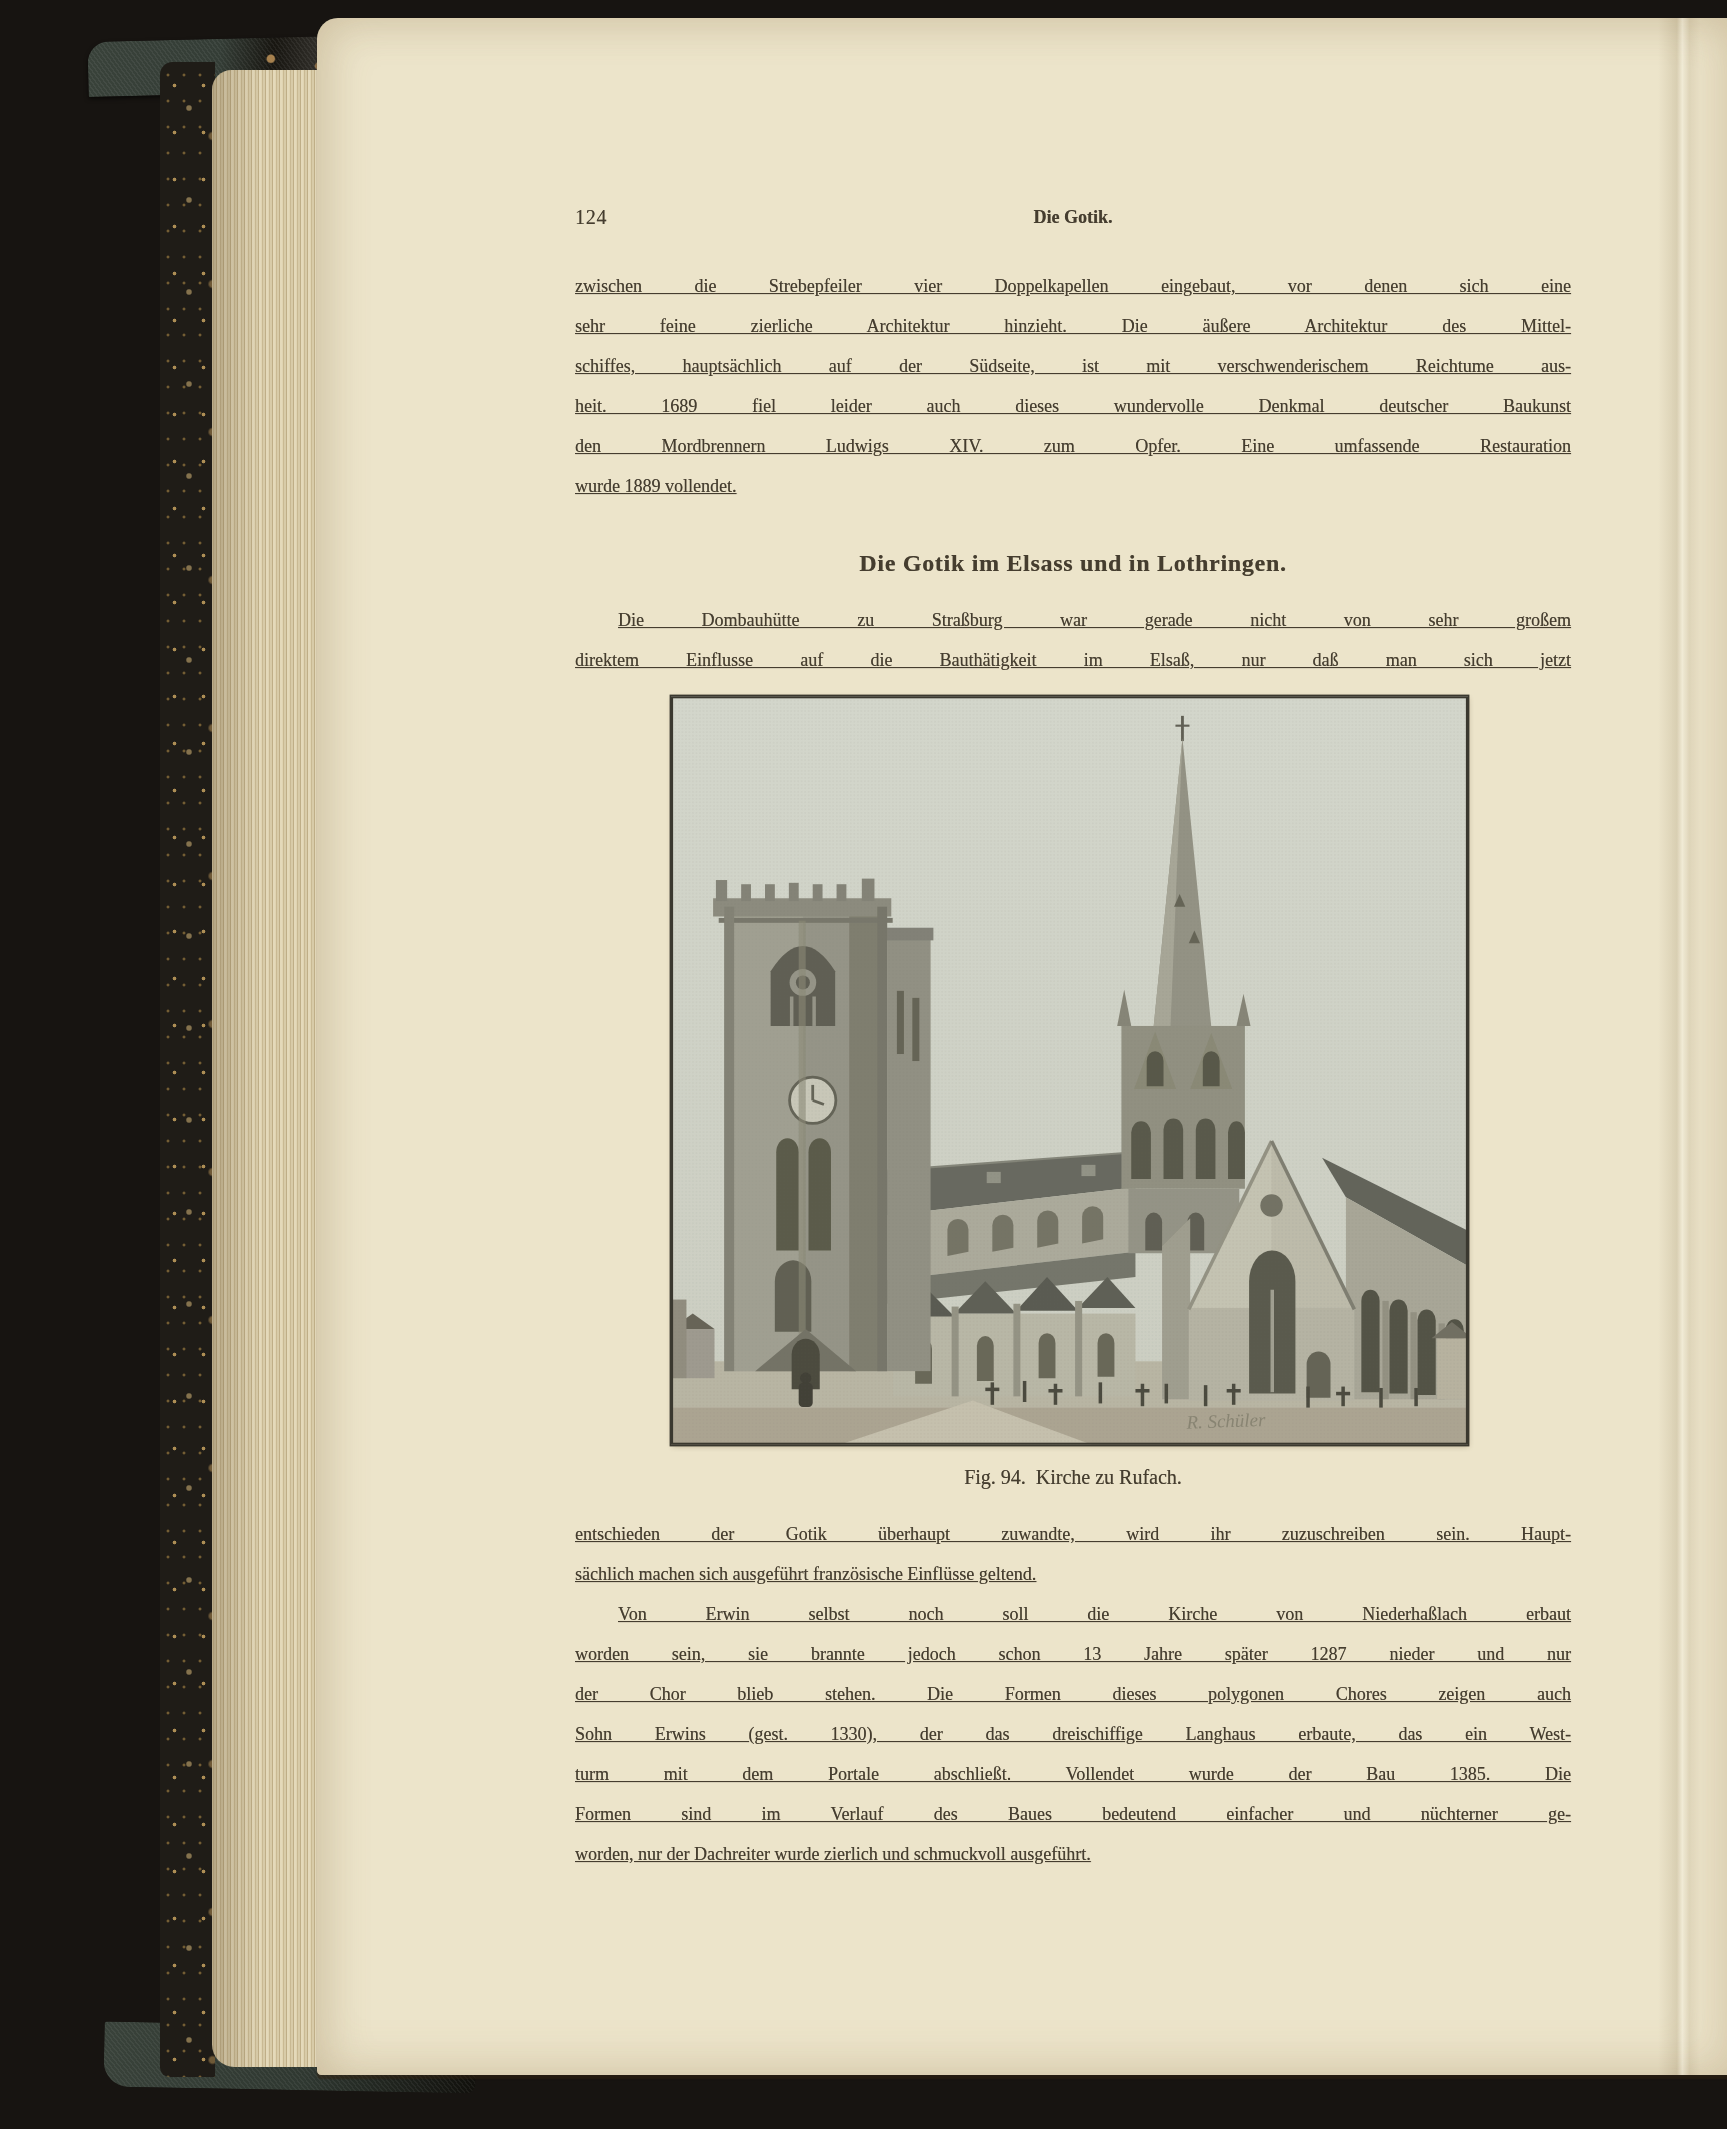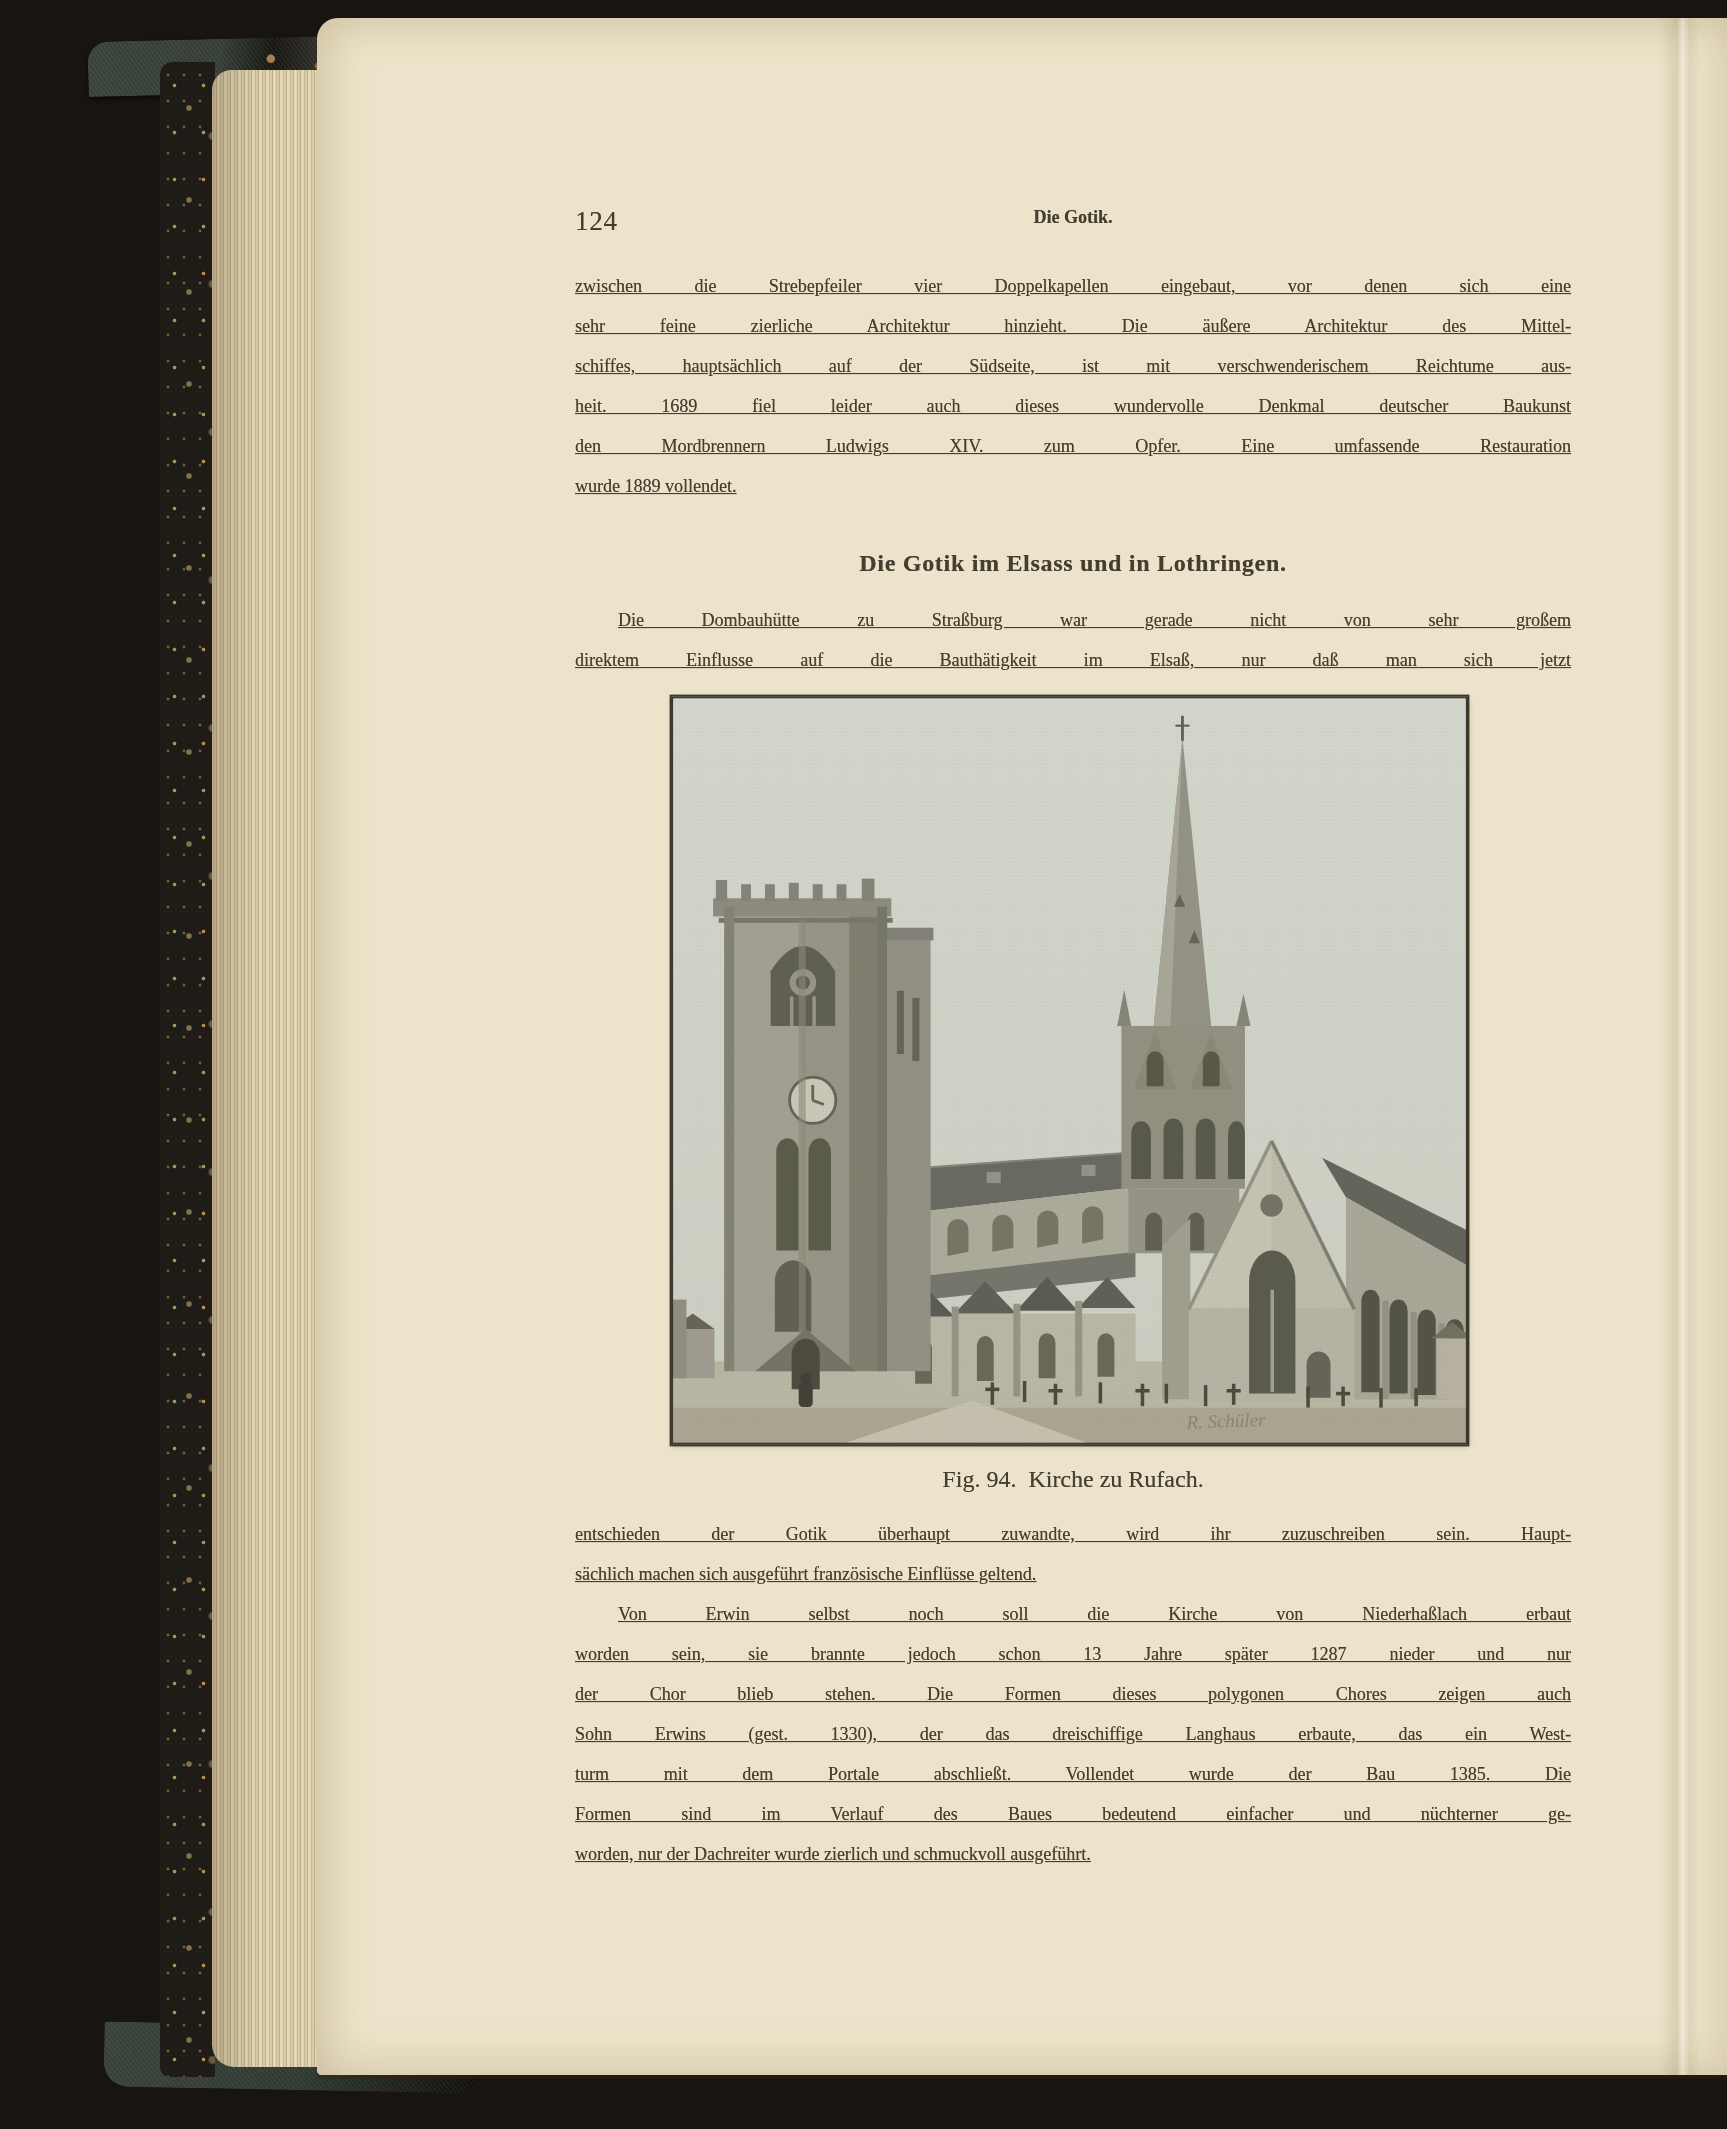--- a/index.html
+++ b/index.html
@@ -64,39 +64,39 @@
       0 3.5px 1.4px rgba(50,33,15,.5);
   }
   .page-crease{
     position:absolute;left:1341px;top:0;width:42px;height:100%;
     background:linear-gradient(90deg, transparent, rgba(120,100,60,.16) 45%, rgba(255,255,248,.28) 58%, rgba(120,100,60,.10) 75%, transparent);
     pointer-events:none;
   }
 
   
   .ink{color:#453d2f;text-shadow:0.2px 0.2px 0.4px rgba(69,61,47,.6);}
-  .folio{position:absolute;left:258px;top:188px;font-size:27px;letter-spacing:0.7px;}
+  .folio{position:absolute;left:258px;top:188px;font-size:20px;letter-spacing:0.7px;}
   .running-header{position:absolute;left:258px;top:189px;width:996px;text-align:center;font-size:18px;font-weight:bold;}
   .textblock{position:absolute;left:258px;width:996px;font-size:18px;line-height:40px;text-decoration:underline;}
   .tline{white-space:nowrap;text-align:justify;}
   .tline.just{text-align-last:justify;}
   .tline.ind{text-indent:43px;}
   .section-heading{
     position:absolute;left:258px;top:532px;width:996px;
     text-align:center;font-size:24px;font-weight:bold;letter-spacing:0.7px;
   }
   .figure-frame{
     position:absolute;left:354px;top:678px;width:797px;height:749px;
     box-shadow:0 0 0 1.4px #3a382f, 1.4px 2.1px 5.6px rgba(80,60,30,.3);
     background:#cfd2c8;
   }
   .figure-frame svg{display:block;width:100%;height:100%;}
   .figure-caption{
     position:absolute;left:258px;top:1448px;width:996px;
-    text-align:center;font-size:24px;white-space:pre;
+    text-align:center;font-size:20px;white-space:pre;
   }
 </style>
 </head>
 <body>
 
 <div id="scan">
 
   <div class="cover-top">
     <div class="tape-damage"></div>
   </div>

